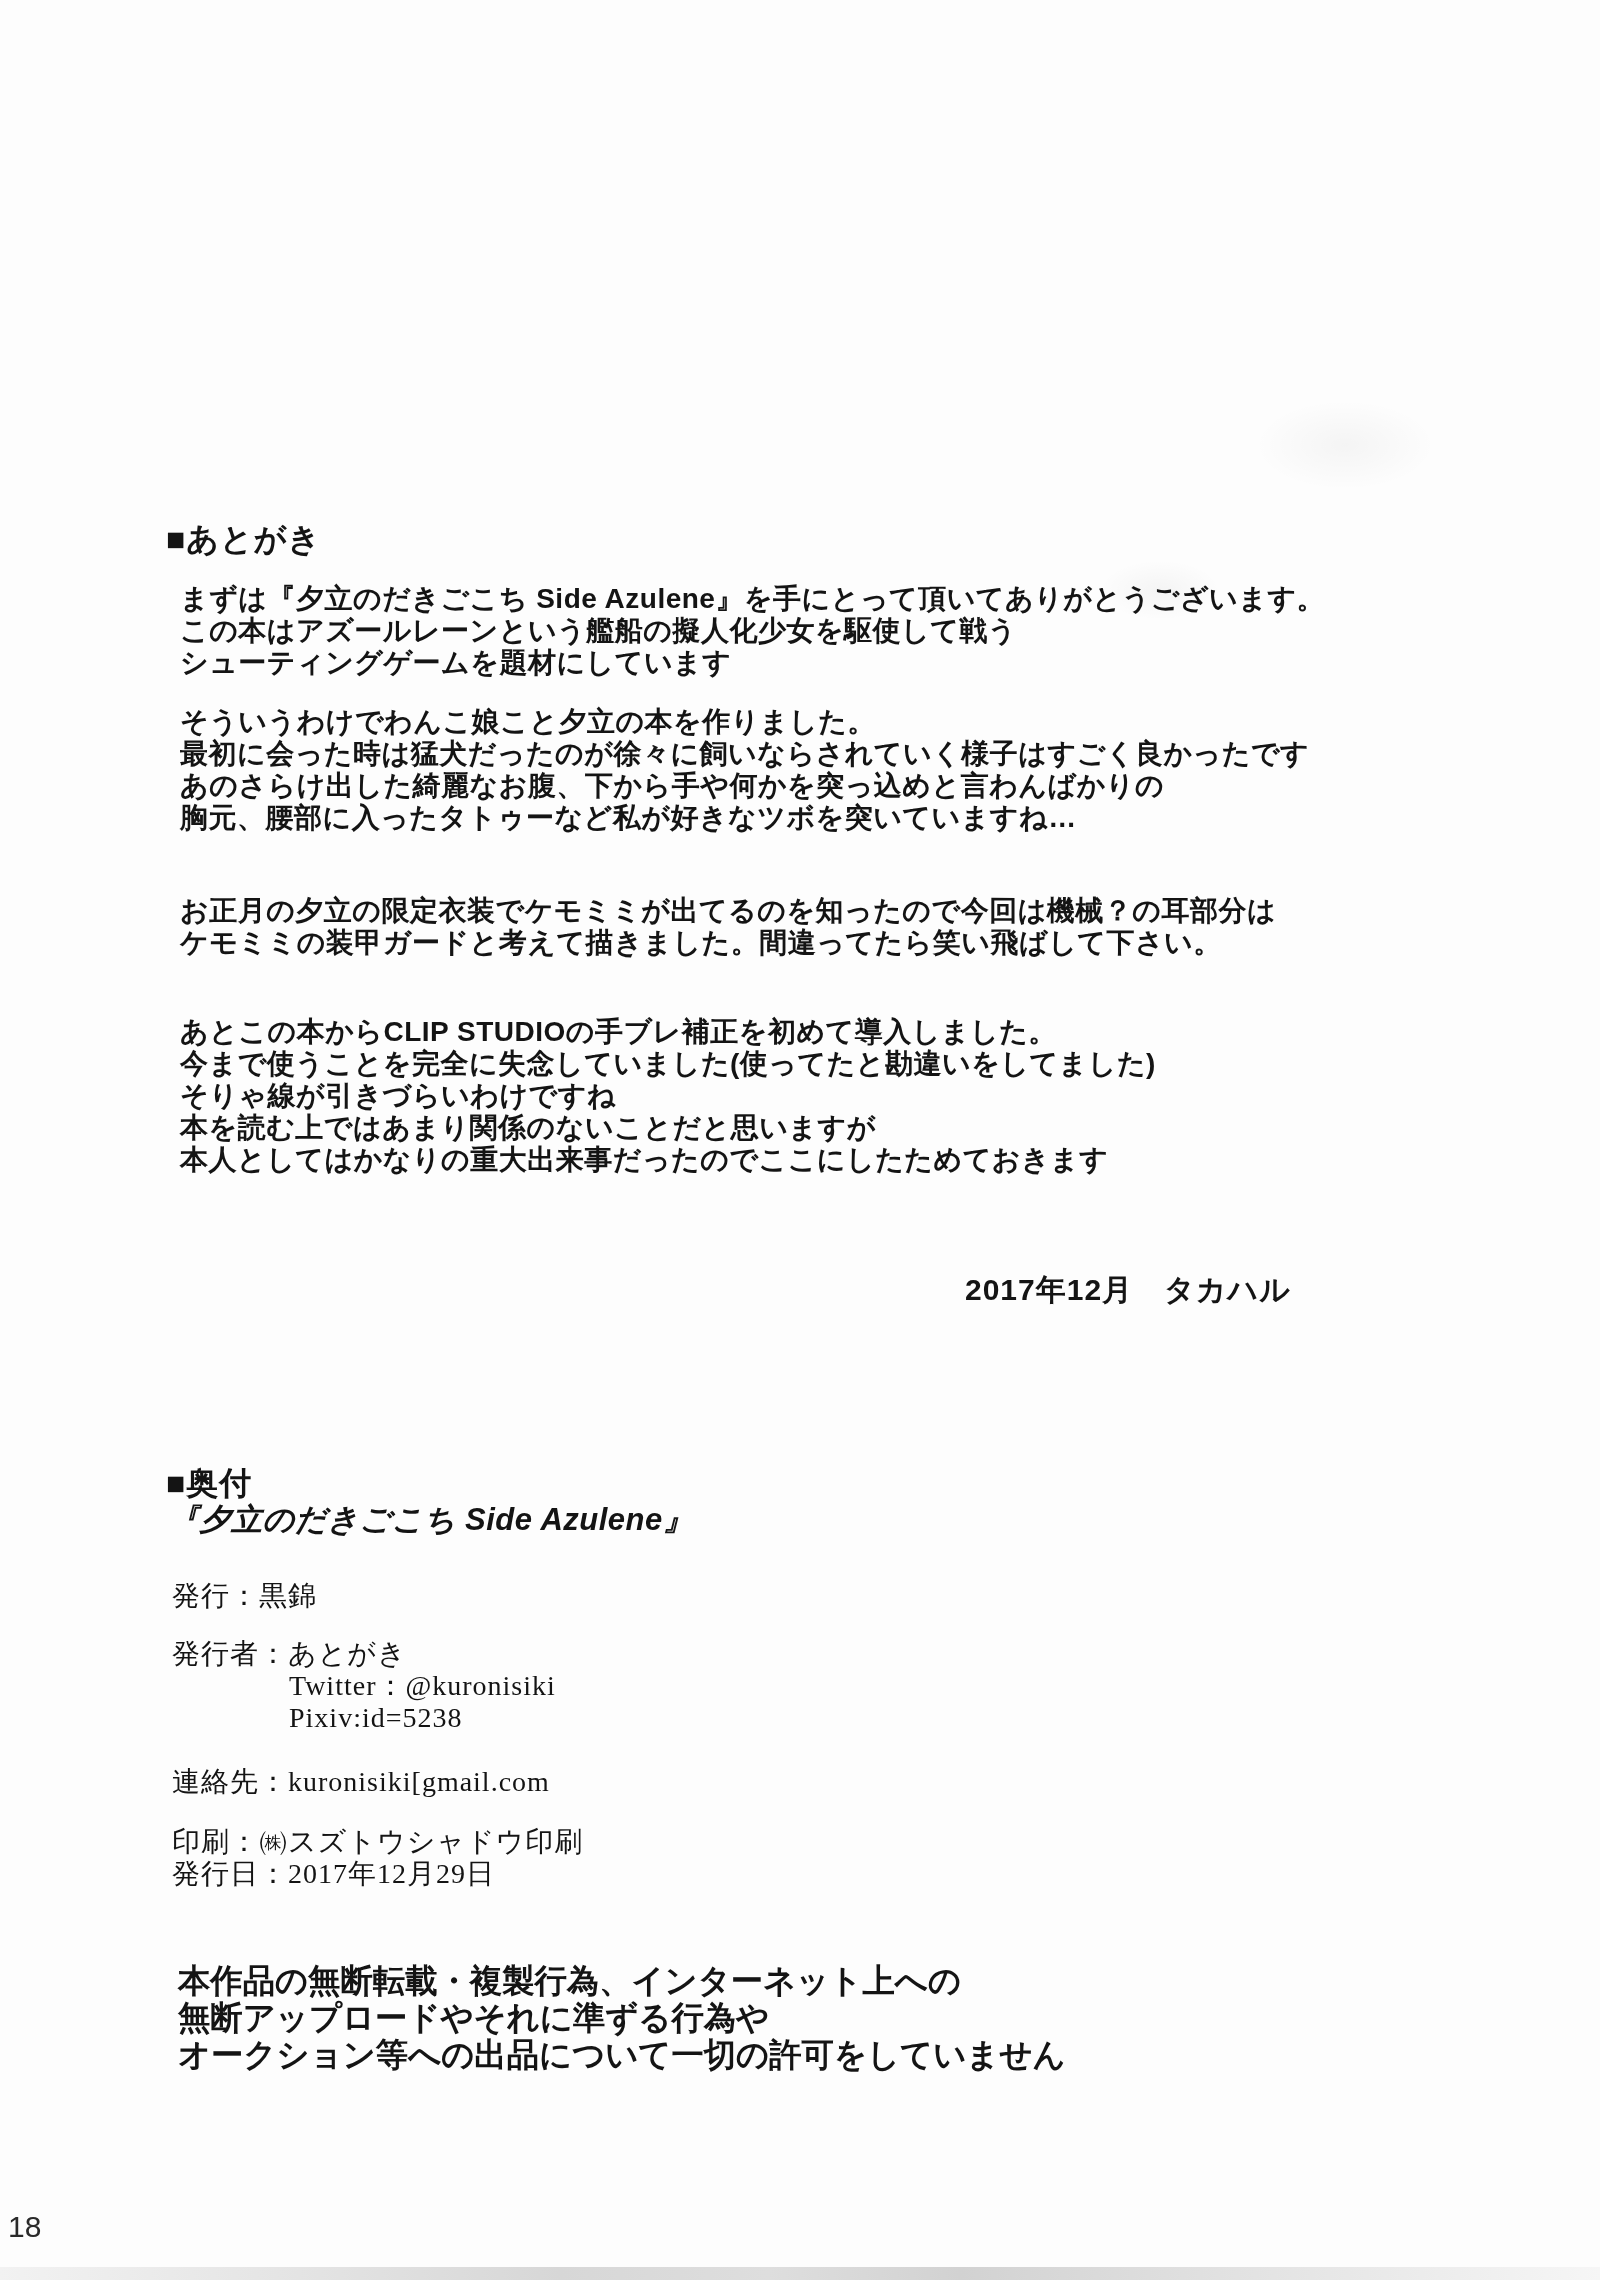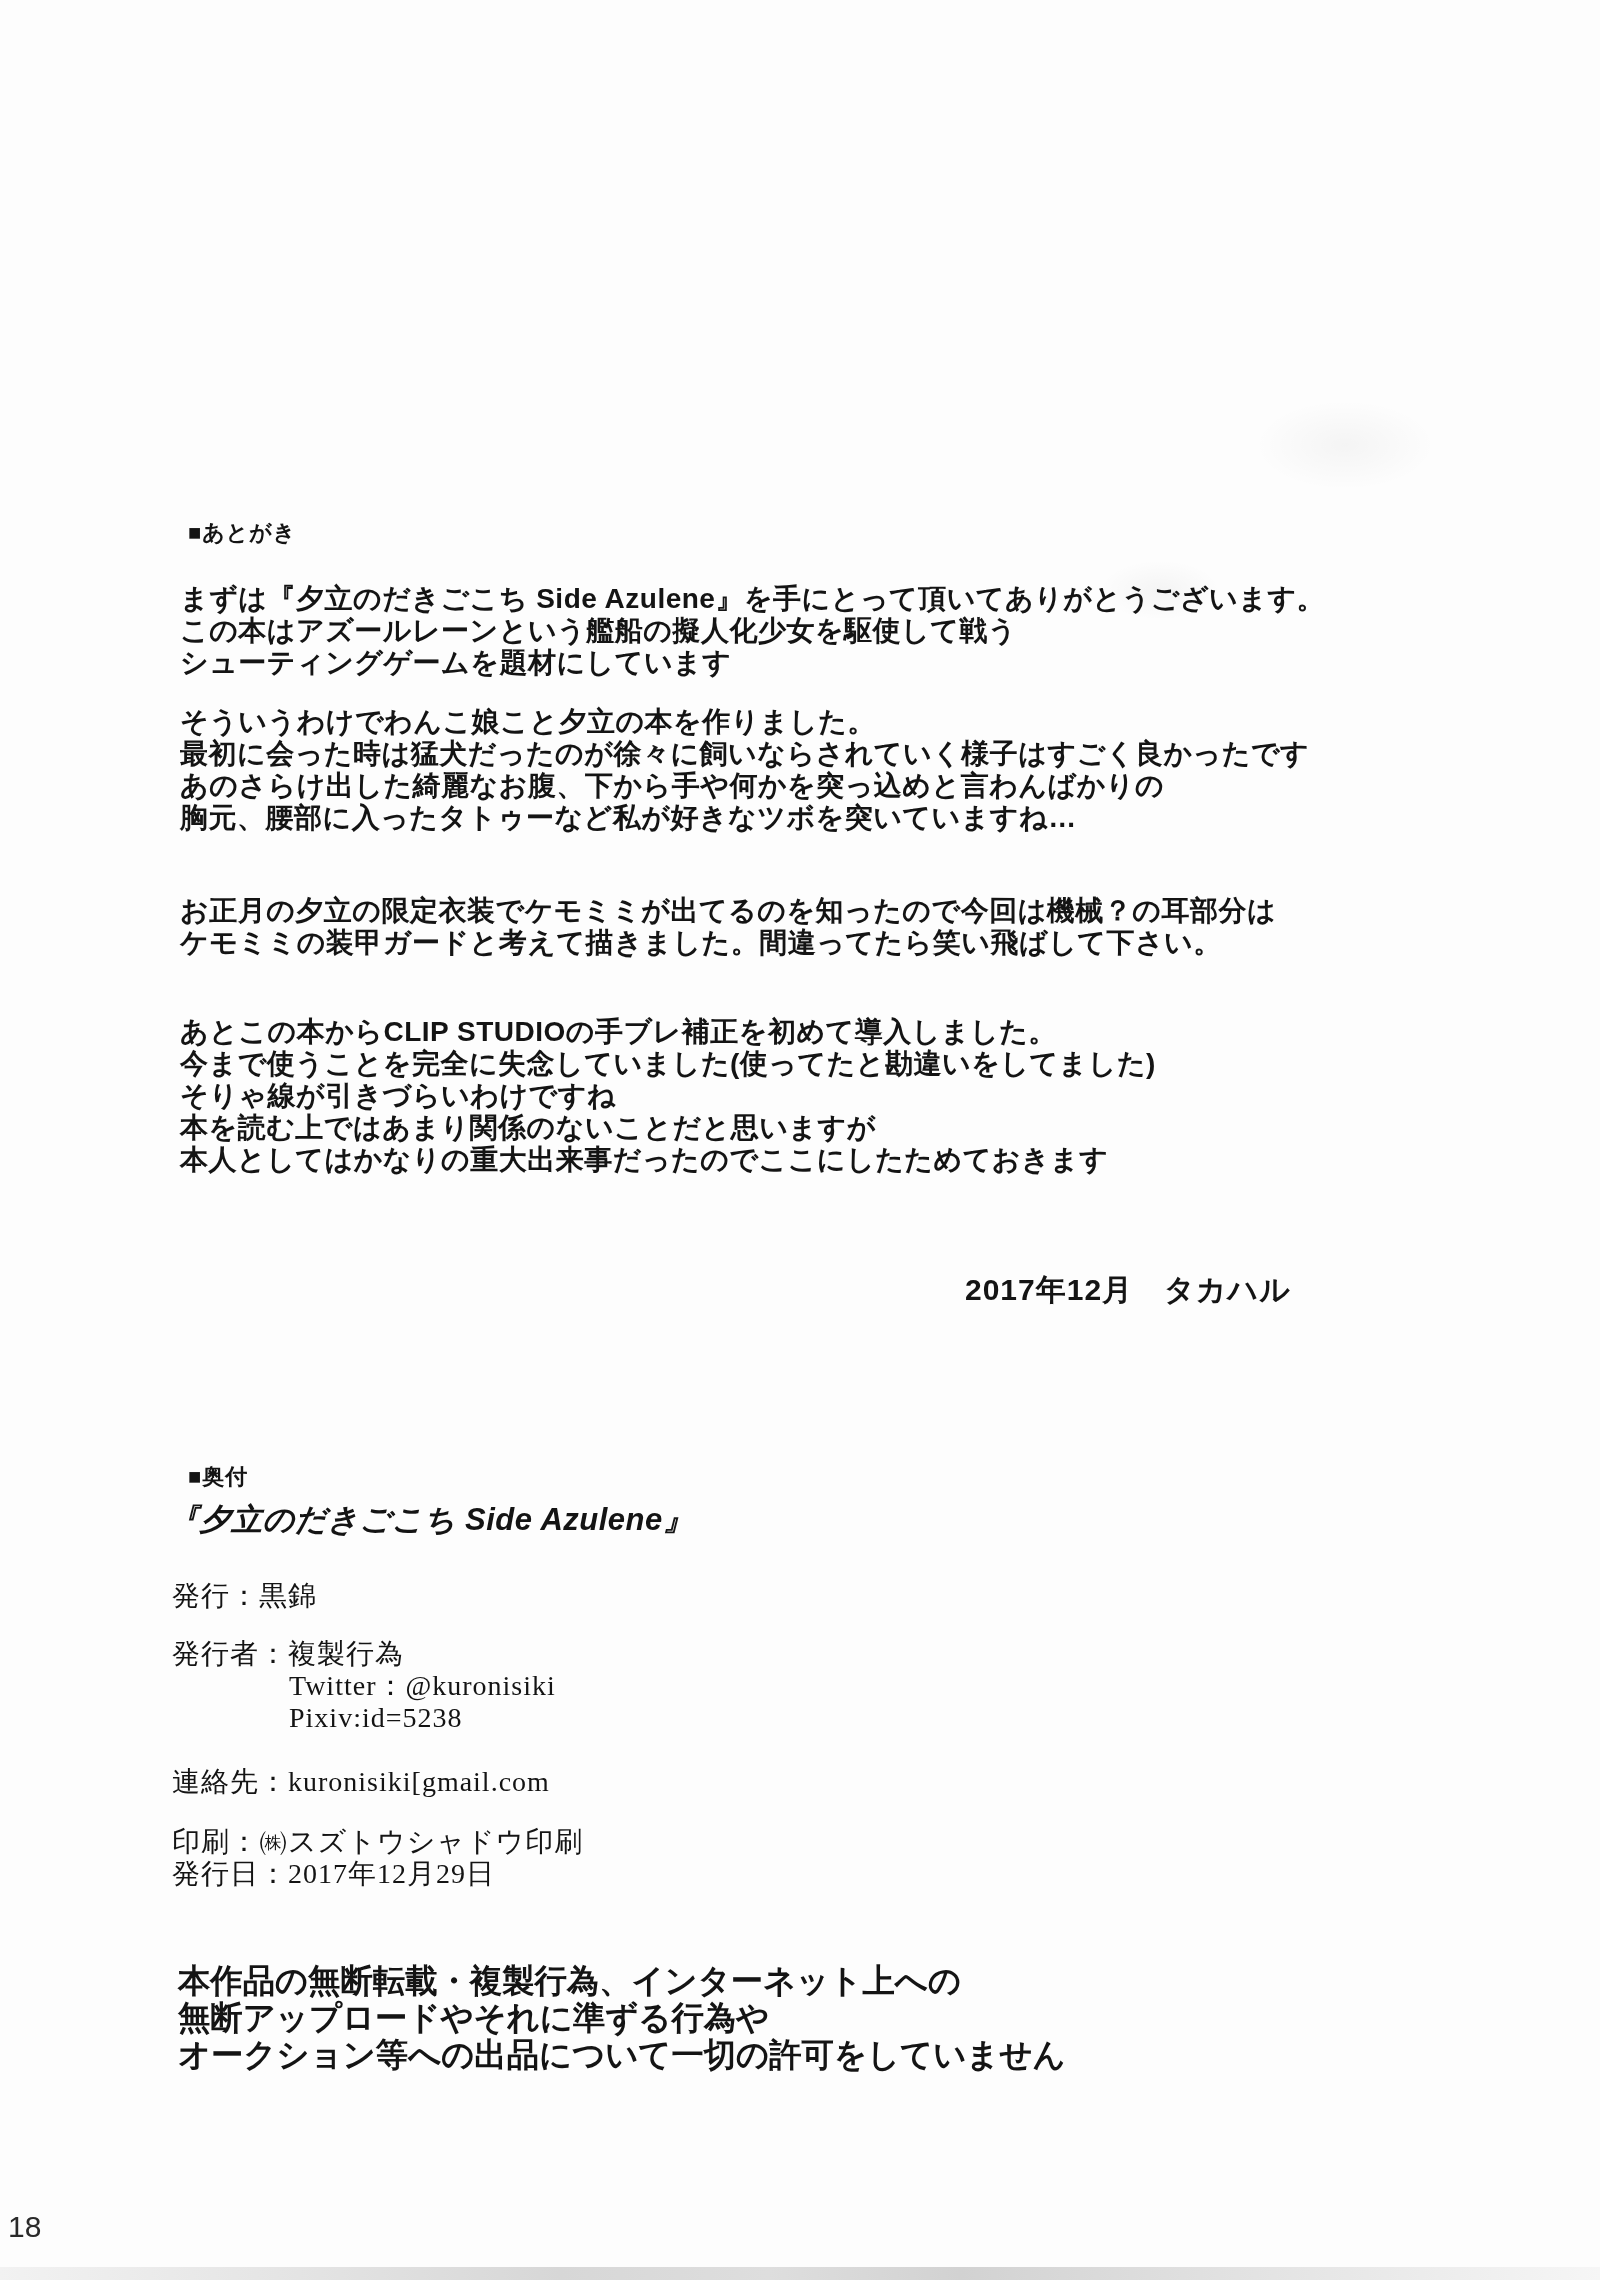--- a/index.html
+++ b/index.html
@@ -16,22 +16,22 @@
     color: #141414;
   }
   .gothic {
     font-family: "Liberation Sans", sans-serif;
   }
   .mincho {
     font-family: "Liberation Serif", serif;
   }
   .abs { position: absolute; }
   .heading {
-    left: 188px;
-    font-size: 22px;
+    left: 166px;
+    font-size: 32px;
     font-weight: 700;
     letter-spacing: 1px;
     white-space: nowrap;
   }
   .para {
     left: 180px;
     font-size: 28px;
     line-height: 32px;
     font-weight: 600;
     letter-spacing: 0.5px;
@@ -133,21 +133,21 @@
 
 
   <div class="abs gothic credit" style="top:1270px;">2017年12月　タカハル</div>
 
   <div class="abs gothic heading" style="top:1462px;">■奥付</div>
   <div class="abs gothic booktitle" style="top:1499px;">『夕立のだきごこち Side Azulene』</div>
 
   <div class="abs mincho colophon-group" style="top:1580px;">発行：黒錦</div>
 
   <div class="abs mincho colophon-group" style="top:1638px;">
-    <div>発行者：複製行為</div>
+    <div>発行者：あとがき</div>
     <div class="indent">Twitter：@kuronisiki</div>
     <div class="indent">Pixiv:id=5238</div>
   </div>
 
   <div class="abs mincho colophon-group" style="top:1766px;">連絡先：kuronisiki[gmail.com</div>
 
   <div class="abs mincho colophon-group" style="top:1826px;">
     <div>印刷：㈱スズトウシャドウ印刷</div>
     <div>発行日：2017年12月29日</div>
   </div>

